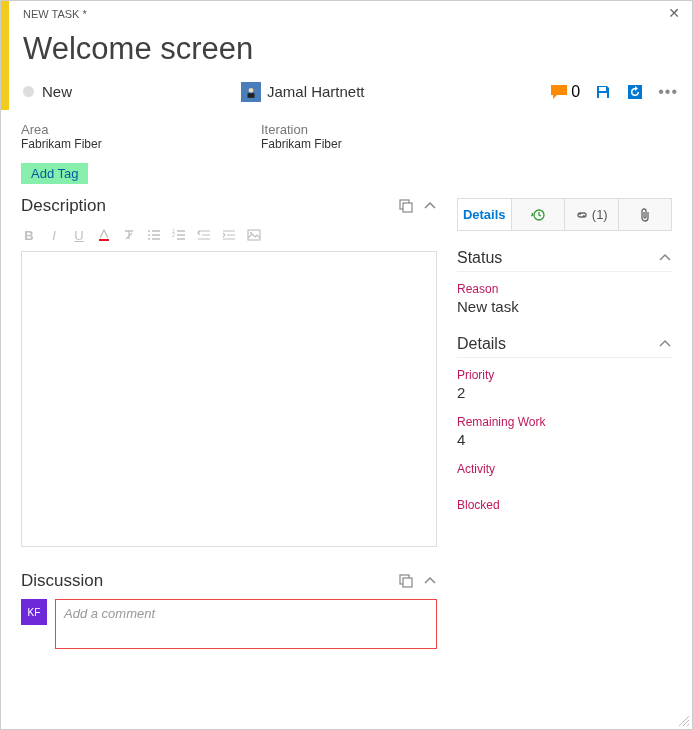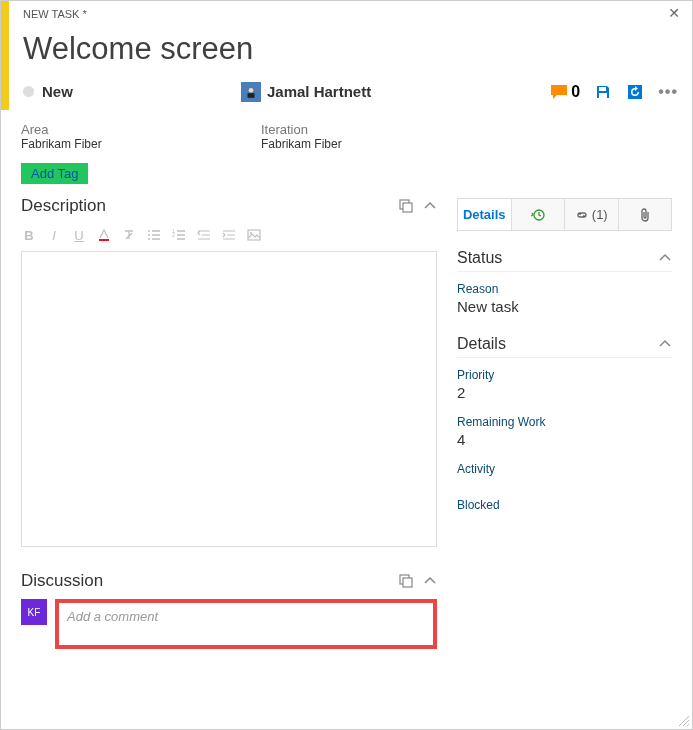--- a/index.html
+++ b/index.html
@@ -44,21 +44,20 @@
       font-size: 31px;
       font-weight: 300;
       color: #404040;
     }
     .meta-row {
       border-left: 8px solid #f2cb1d;
       display: flex;
       align-items: center;
       padding: 0 14px 10px 14px;
       position: relative;
-      font-weight: bold;
     }
     .state-dot {
       width: 11px;
       height: 11px;
       border-radius: 50%;
       background: #ddd;
       margin-right: 8px;
     }
     .state-label {
       font-size: 15px;
@@ -128,21 +127,21 @@
     }
     .field-value {
       font-size: 12px;
       color: #333;
     }
     .add-tag-row {
       padding: 8px 20px 12px 20px;
     }
     .add-tag-btn {
       display: inline-block;
-      background: #22c55e;
+      background: #86efac;
       color: #005a9e;
       font-size: 13px;
       padding: 3px 10px;
       cursor: pointer;
     }
     .content-area {
       display: flex;
       padding: 0 20px;
       gap: 20px;
     }
@@ -204,21 +203,21 @@
       height: 26px;
       background: #6d28d9;
       color: #fff;
       font-size: 10px;
       display: flex;
       align-items: center;
       justify-content: center;
     }
     .disc-input {
       flex: 1;
-      border: 4px solid #ef4444;
+      border: 1px solid #ef4444;
       height: 50px;
       padding: 6px 8px;
       font-size: 13px;
       font-style: italic;
       color: #999;
     }
     .tabs {
       display: flex;
       border: 1px solid #ddd;
       margin-bottom: 18px;
@@ -257,21 +256,21 @@
     }
     .side-title {
       font-size: 16px;
       color: #333;
     }
     .side-field {
       margin-bottom: 14px;
     }
     .side-label {
       font-size: 12px;
-      color: #0c4a6e;
+      color: #be185d;
       margin-bottom: 2px;
     }
     .side-value {
       font-size: 15px;
       color: #333;
     }
     .resize-grip {
       position: absolute;
       right: 2px;
       bottom: 2px;

